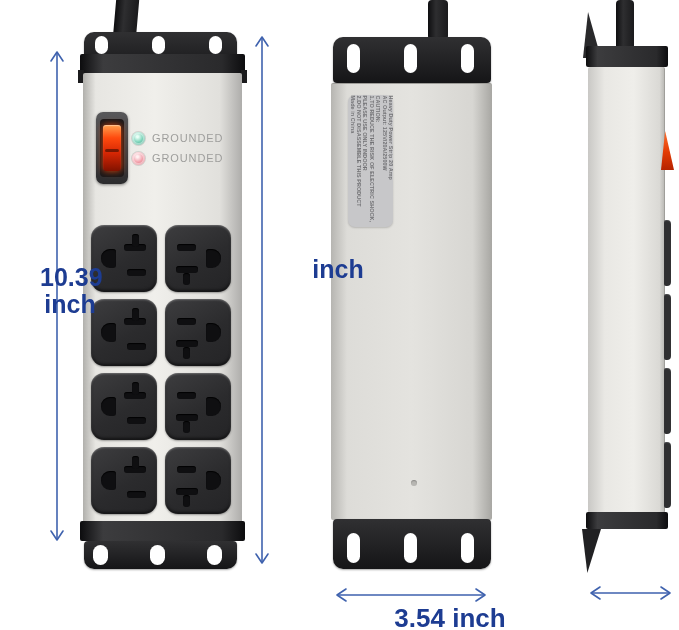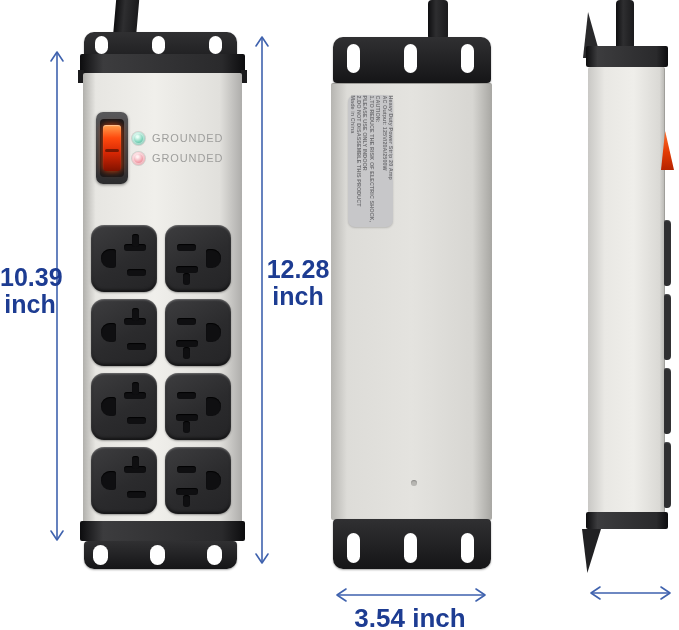--- a/index.html
+++ b/index.html
@@ -73,21 +73,21 @@
   .side-wedge-bottom{left:2px;top:529px;width:19px;height:44px;background:#212123;
     clip-path:polygon(0% 0%,100% 0%,28% 100%);}
   .side-switch{left:81px;top:131px;width:13px;height:39px;
     background:linear-gradient(#ff702e,#e23a03 55%,#b52300);
     clip-path:polygon(32% 0%,100% 100%,0% 100%);}
   .side-strip{position:absolute;left:84px;width:7px;height:66px;background:#2f2f31;
     border-radius:2px 4px 4px 2px;box-shadow:inset 0 1px 1px rgba(255,255,255,.15);}
 
   
   .dim-svg{position:absolute;left:0;top:0;pointer-events:none;}
-  .dim-text{position:absolute;color:#1d3c92;font-weight:700;text-align:center;}
+  .dim-text{position:absolute;color:#1d3c92;font-weight:700;text-align:center;padding-left:40px;}
   .dim-stack{font-size:25px;line-height:27px;}
   .dim-line{font-size:26px;line-height:28px;white-space:nowrap;}
 </style>
 </head>
 <body>
 
 <div class="stage">
 
   <div id="front" class="view">
     <div class="abs cord" style="left:36px;top:-4px;width:23px;height:58px;transform:rotate(5deg);"></div>
@@ -224,21 +224,20 @@
       <polyline points="661,587 670,593 661,599"></polyline>
     </g>
   </svg>
 
   <div class="dim-text dim-stack" style="left:0;top:264px;width:60px;">
     <div>10.39</div>
     <div>inch</div>
   </div>
 
   <div class="dim-text dim-stack" style="left:266px;top:256px;width:64px;">
-    <div>12.28</div>
     <div>inch</div>
   </div>
 
   <div class="dim-text dim-line" style="left:330px;top:604px;width:160px;">
     <span>3.54</span>
     <span>inch</span>
   </div>
 
 
 </div>

